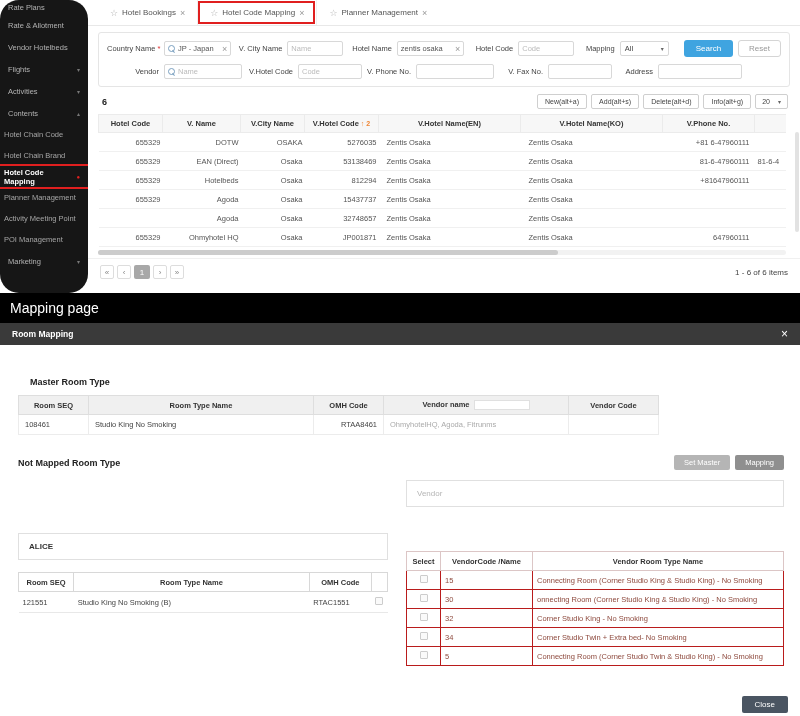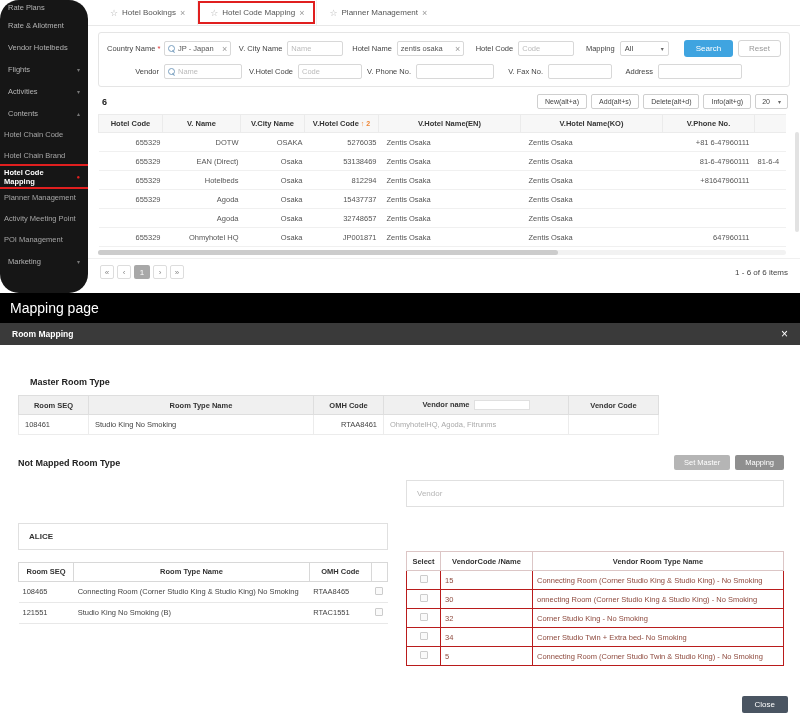--- a/index.html
+++ b/index.html
@@ -408,26 +408,20 @@
             <thead>
               <tr>
                 <th>Room SEQ</th>
                 <th>Room Type Name</th>
                 <th>OMH Code</th>
                 <th></th>
               </tr>
             </thead>
             <tbody>
               <tr>
-                  <td>108465</td>
-                  <td>Connecting Room (Corner Studio King &amp; Studio King) No Smoking</td>
-                  <td>RTAA8465</td>
-                  <td class="cellc"><span class="cb"></span></td>
-                </tr>
-              <tr>
                   <td>121551</td>
                   <td>Studio King No Smoking (B)</td>
                   <td>RTAC1551</td>
                   <td class="cellc"><span class="cb"></span></td>
                 </tr>
             </tbody>
           </table>
         </div>
 
         <div class="panel-right">

